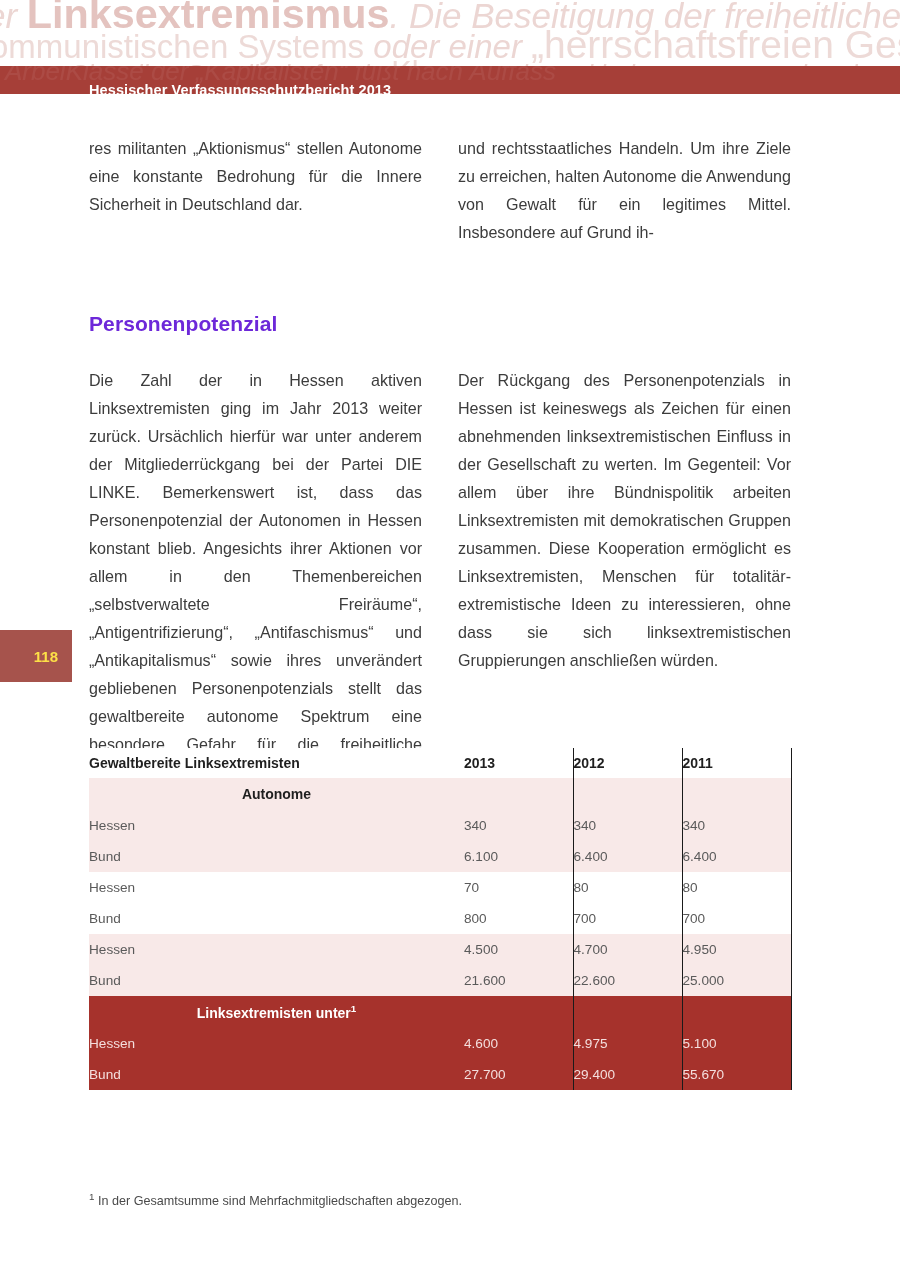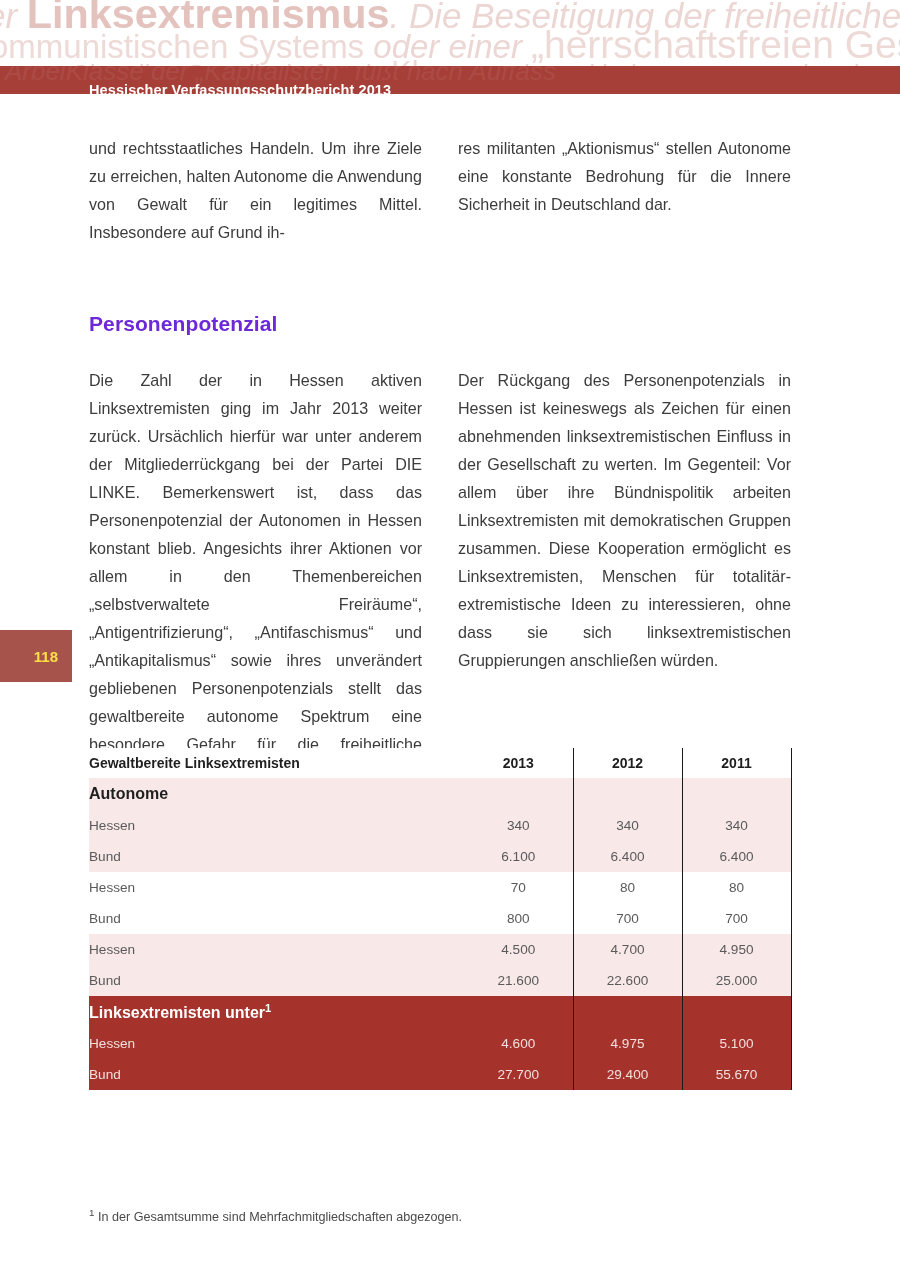--- a/index.html
+++ b/index.html
@@ -160,34 +160,35 @@
   #data-table td, #data-table th {
     padding: 0;
     vertical-align: middle;
   }
   .cell-label {
     padding-left: 9px;
     text-align: left;
   }
   .cell-num {
     padding-right: 12px;
-    text-align: center;
+    text-align: left;
   }
   tr.row-head > * {
     height: 30px;
     font-weight: bold;
     color: #1f1f1f;
     font-size: 14px;
     background: #ffffff;
   }
   tr.row-group > * {
     height: 32px;
     font-weight: bold;
     color: #1f1f1f;
-    font-size: 16px;
+    font-size: 14px;
+    text-align: center;
   }
   tr.row-group.tall > * { height: 49px; }
   tr.row-data > * {
     height: 31px;
     color: #5a5a5a;
     font-weight: normal;
   }
   .tint  td, .tint  th { background: #f8e9e8; }
   .plain td, .plain th { background: #ffffff; margin-left: 37px; }
   .total td, .total th { background: #a6322c; color: #ffffff; }
@@ -200,21 +201,20 @@
     font-weight: bold;
   }
   sup.fn { font-size: 0.7em; vertical-align: super; }
 
   #footnote {
     position: absolute;
     left: 89px;
     top: 1191px;
     font-size: 12.6px;
     color: #4a4a4a;
-    margin-top: 16px;
   }
   #footnote sup { font-size: 0.78em; }
 </style>
 </head>
 <body>
 
 <div id="deco-band">
   <div class="deco-line" id="deco-line-1"><span class="d-ital">er </span><span class="d-bold d-big">Linksextremismus</span><span class="d-ital">. Die Beseitigung der freiheitlichen, demokrat</span></div>
   <div class="deco-line" id="deco-line-2"><span class="d-reg">ommunistischen Systems </span><span class="d-ital">oder einer </span><span class="d-reg d-big">„herrschaftsfreien Ges</span></div>
   <div class="deco-line" id="deco-line-3"><span class="d-ital">ismus. Sie teilen Gesellschaften in </span><span class="d-reg d-big">Klassen</span><span class="d-ital"> ein und behaupten, es gebe einen </span></div>
@@ -227,24 +227,24 @@
 <div id="header-bar">
   <div id="header-title">Hessischer Verfassungsschutzbericht 2013</div>
 </div>
 
 <div id="page-number-tab">118</div>
 
 <div id="content">
 
   <div class="two-col">
     <div class="col">
-      <p class="body">und rechtsstaatliches Handeln. Um ihre Ziele zu erreichen, halten Autonome die Anwendung von Gewalt für ein legitimes Mittel. Insbesondere auf Grund ih-</p>
+      <p class="body">res militanten „Aktionismus“ stellen Autonome eine konstante Bedrohung für die Innere Sicherheit in Deutschland dar.</p>
     </div>
     <div class="col">
-      <p class="body">res militanten „Aktionismus“ stellen Autonome eine konstante Bedrohung für die Innere Sicherheit in Deutschland dar.</p>
+      <p class="body">und rechtsstaatliches Handeln. Um ihre Ziele zu erreichen, halten Autonome die Anwendung von Gewalt für ein legitimes Mittel. Insbesondere auf Grund ih-</p>
     </div>
   </div>
 
   <div id="heading-block">
     <h2 id="section-heading">Personenpotenzial</h2>
   </div>
 
   <div class="two-col" id="para-block-2">
     <div class="col">
       <p class="body">Die Zahl der in Hessen aktiven Linksextremisten ging im Jahr 2013 weiter zurück. Ursächlich hierfür war unter anderem der Mitgliederrückgang bei der Partei DIE LINKE. Bemerkenswert ist, dass das Personenpotenzial der Autonomen in Hessen konstant blieb. Angesichts ihrer Aktionen vor allem in den Themenbereichen „selbstverwaltete Freiräume“, „Antigentrifizierung“, „Antifaschismus“ und „Antikapitalismus“ sowie ihres unverändert gebliebenen Personenpotenzials stellt das gewaltbereite autonome Spektrum eine besondere Gefahr für die freiheitliche demokratische Grundordnung dar.</p>

